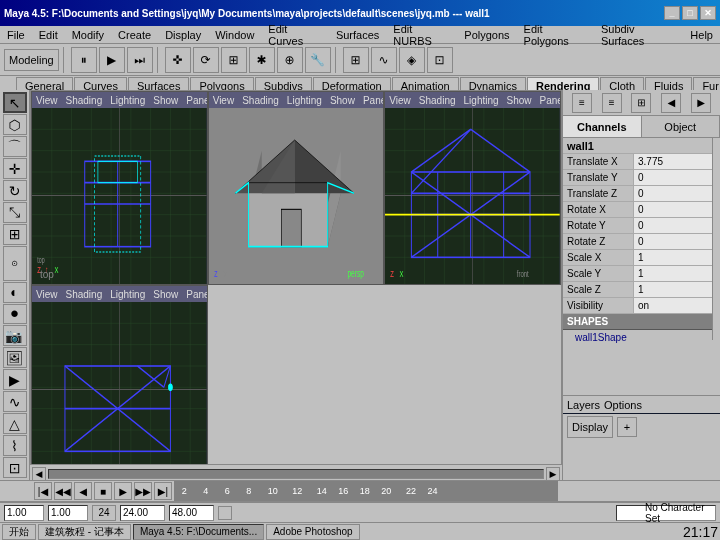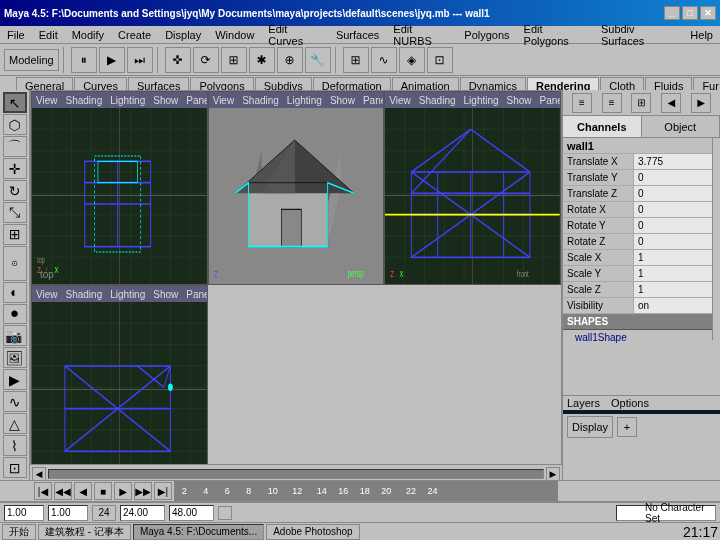--- a/index.html
+++ b/index.html
@@ -248,24 +248,24 @@
     }
 
     
     #layers-area {
       border-top: 1px solid #888;
     }
     #layers-header {
       height: 18px;
       display: flex;
       align-items: center;
-      gap: 11px;
+      gap: 4px;
       padding: 0 4px;
       font-size: 11px;
-      border-bottom: 4px solid #0f172a;
+      border-bottom: 1px solid #0f172a;
     }
     #layers-controls {
       height: 26px;
       display: flex;
       align-items: center;
       gap: 4px;
       padding: 0 4px;
     }
 
     

